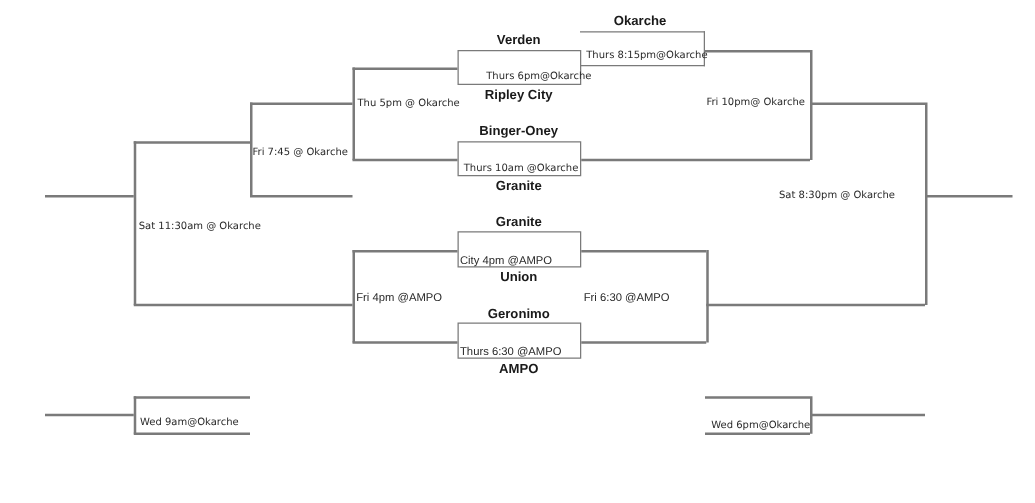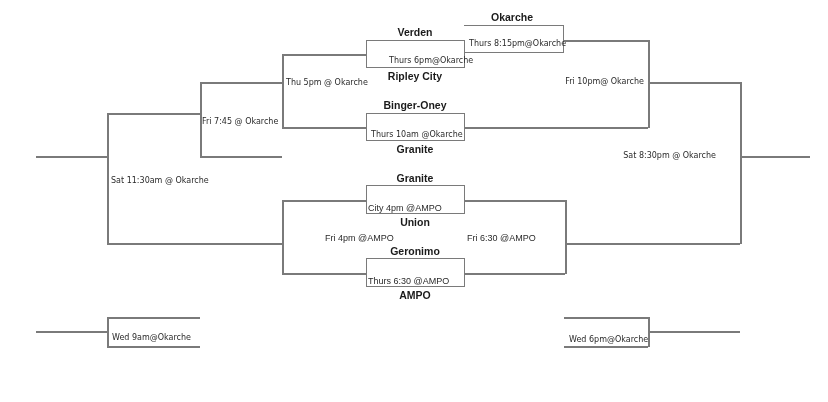--- a/index.html
+++ b/index.html
@@ -50,21 +50,21 @@
 
 <div class="ln h" style="left:107px; top:113px; width:93px;"></div>
 <div class="ln h" style="left:107px; top:243px; width:175px;"></div>
 <div class="ln v" style="left:107px; top:113px; height:131px;"></div>
 <div class="ln h" style="left:36px; top:156px; width:71px;"></div>
 <div class="game" style="left:111px; top:176px;">Sat 11:30am @ Okarche</div>
 
 <div class="ln h" style="left:282px; top:200px; width:84px;"></div>
 <div class="ln h" style="left:282px; top:273px; width:84px;"></div>
 <div class="ln v" style="left:282px; top:200px; height:74px;"></div>
-<div class="game arial" style="left:285px; top:233px;padding-left:40px;">Fri 4pm @AMPO</div>
+<div class="game arial" style="left:285px; top:233px;">Fri 4pm @AMPO</div>
 
 <div class="ln h" style="left:564px; top:40px; width:84px;"></div>
 <div class="ln h" style="left:465px; top:127px; width:183px;"></div>
 <div class="ln v" style="left:648px; top:40px; height:88px;"></div>
 <div class="game right" style="left:548px; top:77px; width:96px;">Fri 10pm@ Okarche</div>
 
 <div class="ln h" style="left:648px; top:82px; width:92px;"></div>
 <div class="ln h" style="left:565px; top:243px; width:175px;"></div>
 <div class="ln v" style="left:740px; top:82px; height:162px;"></div>
 <div class="ln h" style="left:740px; top:156px; width:70px;"></div>

